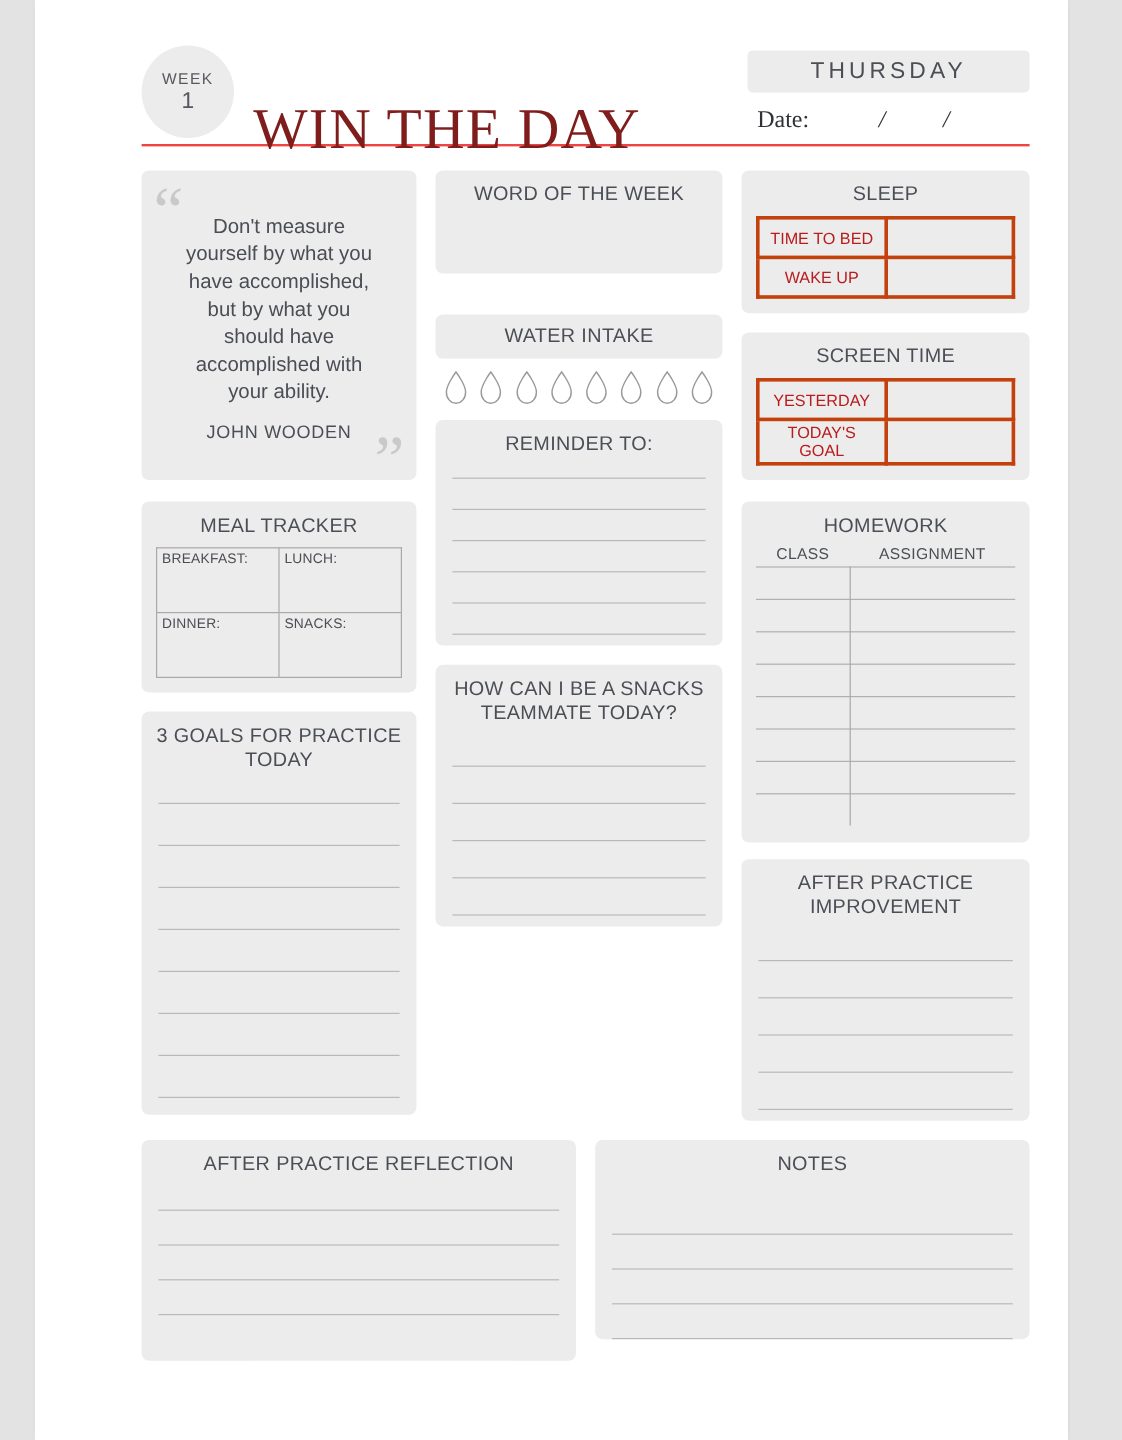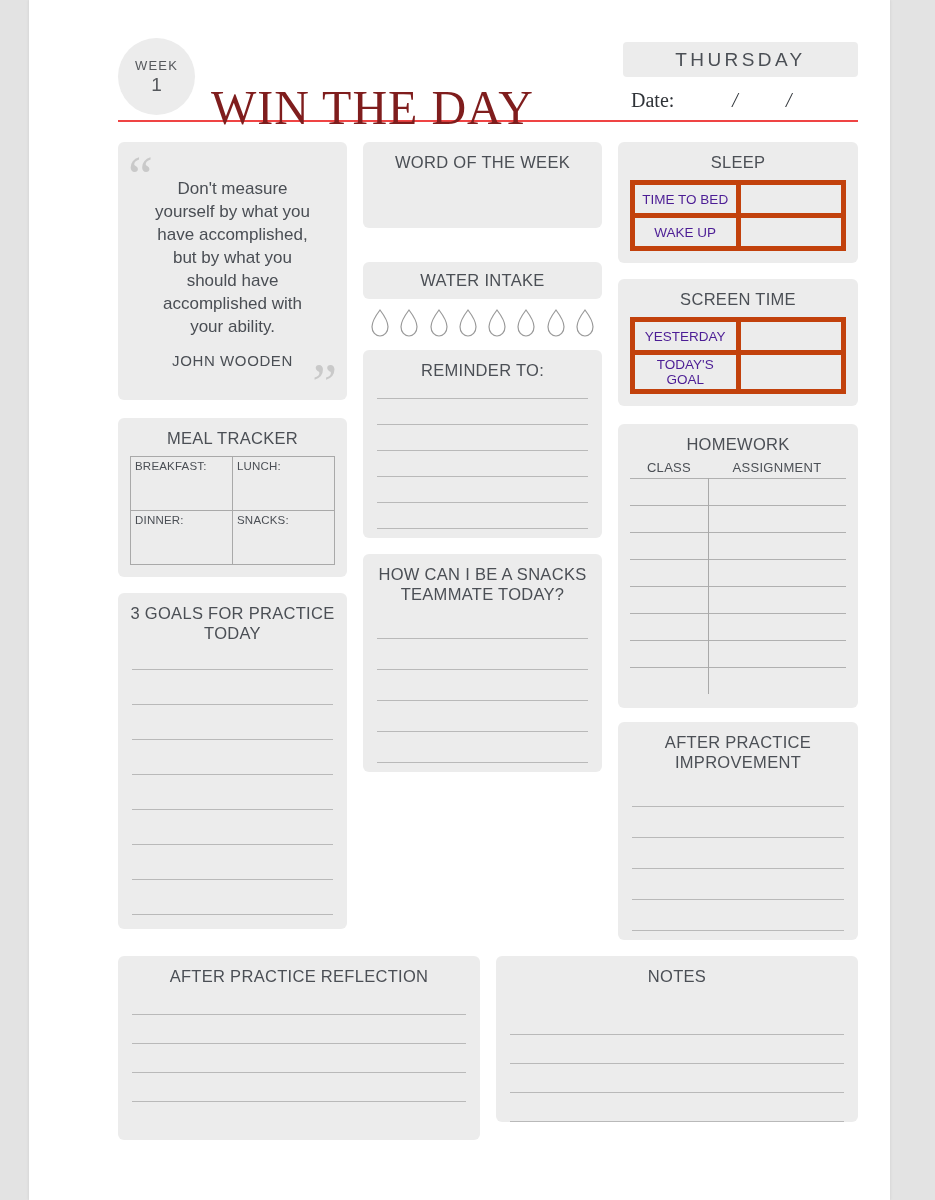--- a/index.html
+++ b/index.html
@@ -180,24 +180,24 @@
   }
 
   
   .kv-table {
     margin-top: 8px;
     border: 1px solid #a9a9a9;
     border-collapse: collapse;
     width: 100%;
   }
   .kv-table td {
-    border: 5px solid #c2410c;
+    border: 3px solid #c2410c;
     height: 33px;
     font-size: 13.5px;
-    color: #4c1d95;
+    color: #b91c1c;
     text-align: center;
     line-height: 15px;
     padding: 2px 4px;
   }
   .kv-table td.key { width: 50%; }
   .kv-table td.val { width: 50%; }
 
   
   .meal-table {
     margin-top: 8px;

